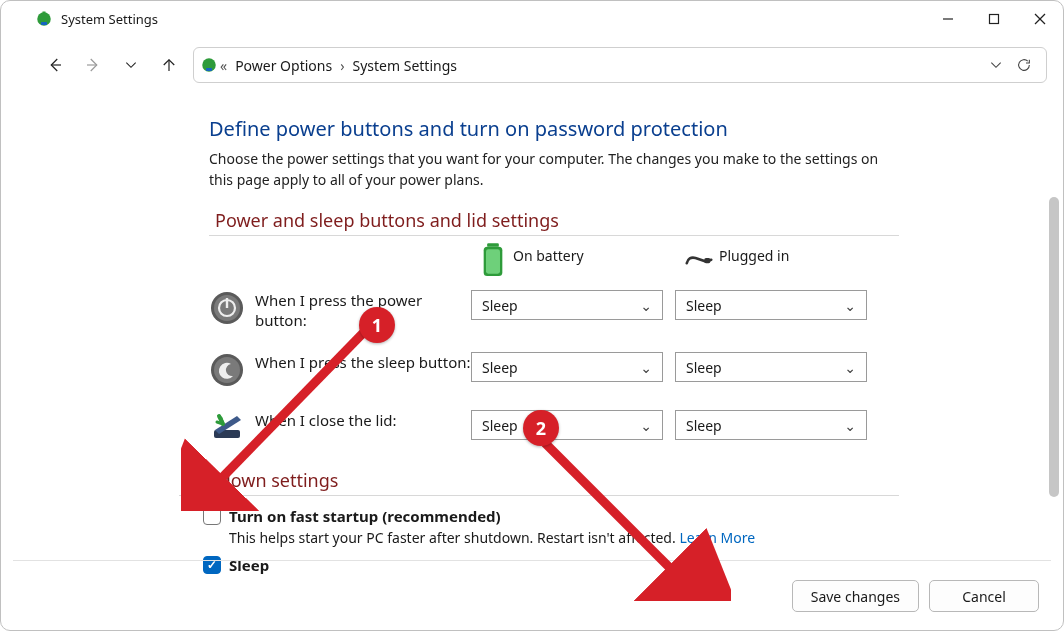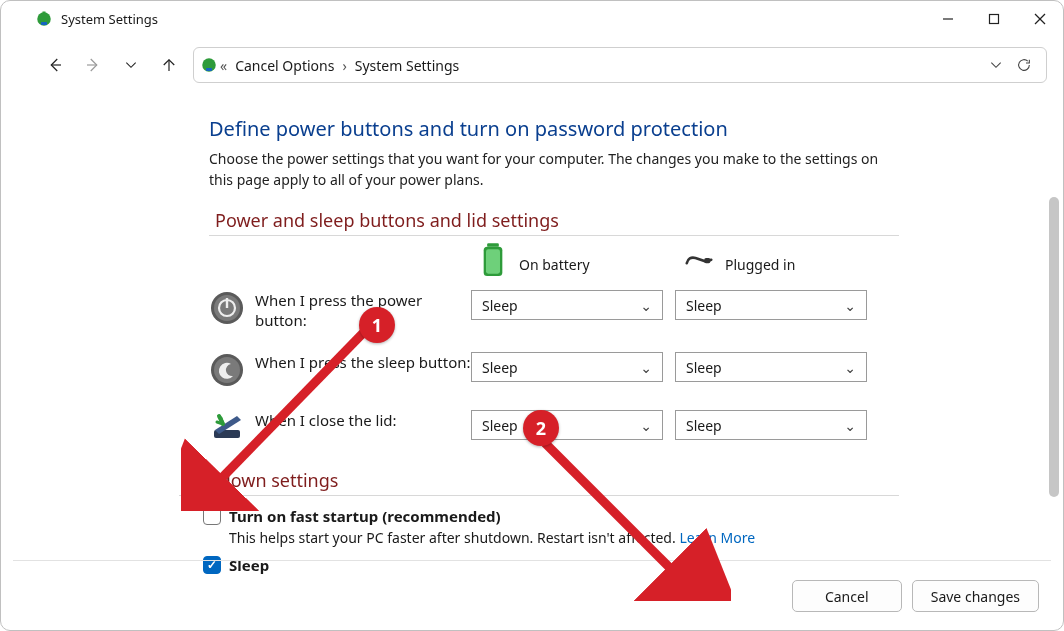--- a/index.html
+++ b/index.html
@@ -117,21 +117,21 @@
 
   .column-headers {
     display: flex;
     align-items: center;
     margin-left: 270px;
     gap: 10px;
     margin-bottom: 16px;
   }
   .col-head {
     width: 196px;
-    display: flex; align-items: flex-end; gap: 12px;
+    display: flex; align-items: flex-start; gap: 6px;
     font-size: 14px;
   }
   .col-head .icon { width: 28px; height: 28px; display:flex;align-items:center;justify-content:center; }
 
   .setting-row {
     display: flex;
     align-items: flex-start;
     margin-bottom: 22px;
   }
   .setting-row .row-icon {
@@ -275,21 +275,21 @@
     </div>
 
     <div class="addressbar">
       <span class="crumb-icon">
         <svg viewBox="0 0 24 24">
             <circle cx="12" cy="12" r="9" fill="#2e9b3a"></circle>
             <rect x="8" y="16" width="8" height="4" rx="1" fill="#1565c0"></rect>
           </svg>
       </span>
       <span class="sep">«</span>
-      <span class="crumb">Cancel Options</span>
+      <span class="crumb">Power Options</span>
       <span class="sep">›</span>
       <span class="crumb">System Settings</span>
       <span class="spacer"></span>
       <div class="addr-btn">
         <svg width="14" height="14" viewBox="0 0 24 24">
             <path d="M4 8l8 8 8-8" fill="none" stroke="#444" stroke-width="1.8"></path>
           </svg>
       </div>
       <div class="addr-btn">
         <svg width="16" height="16" viewBox="0 0 24 24">
@@ -413,22 +413,22 @@
       </div>
     </div>
 
     <div class="fake-scroll-track">
       <div class="fake-scroll-thumb"></div>
     </div>
   </div>
 
   <hr class="footer-hr">
   <div class="footer">
+    <div class="btn">Save changes</div>
     <div class="btn">Cancel</div>
-    <div class="btn">Save changes</div>
   </div>
 
   <div class="anno-badge" style="left:358px; top:306px;">1</div>
   <div class="anno-badge" style="left:522px; top:409px;">2</div>
 
   <svg class="anno-arrow" style="left:180px; top:310px;" width="220" height="200">
     <defs>
         <marker id="ah1" markerWidth="14" markerHeight="14" refX="2" refY="6" orient="auto">
           <path d="M0 0 L14 6 L0 12 Z" fill="#d62028"></path>
         </marker>

